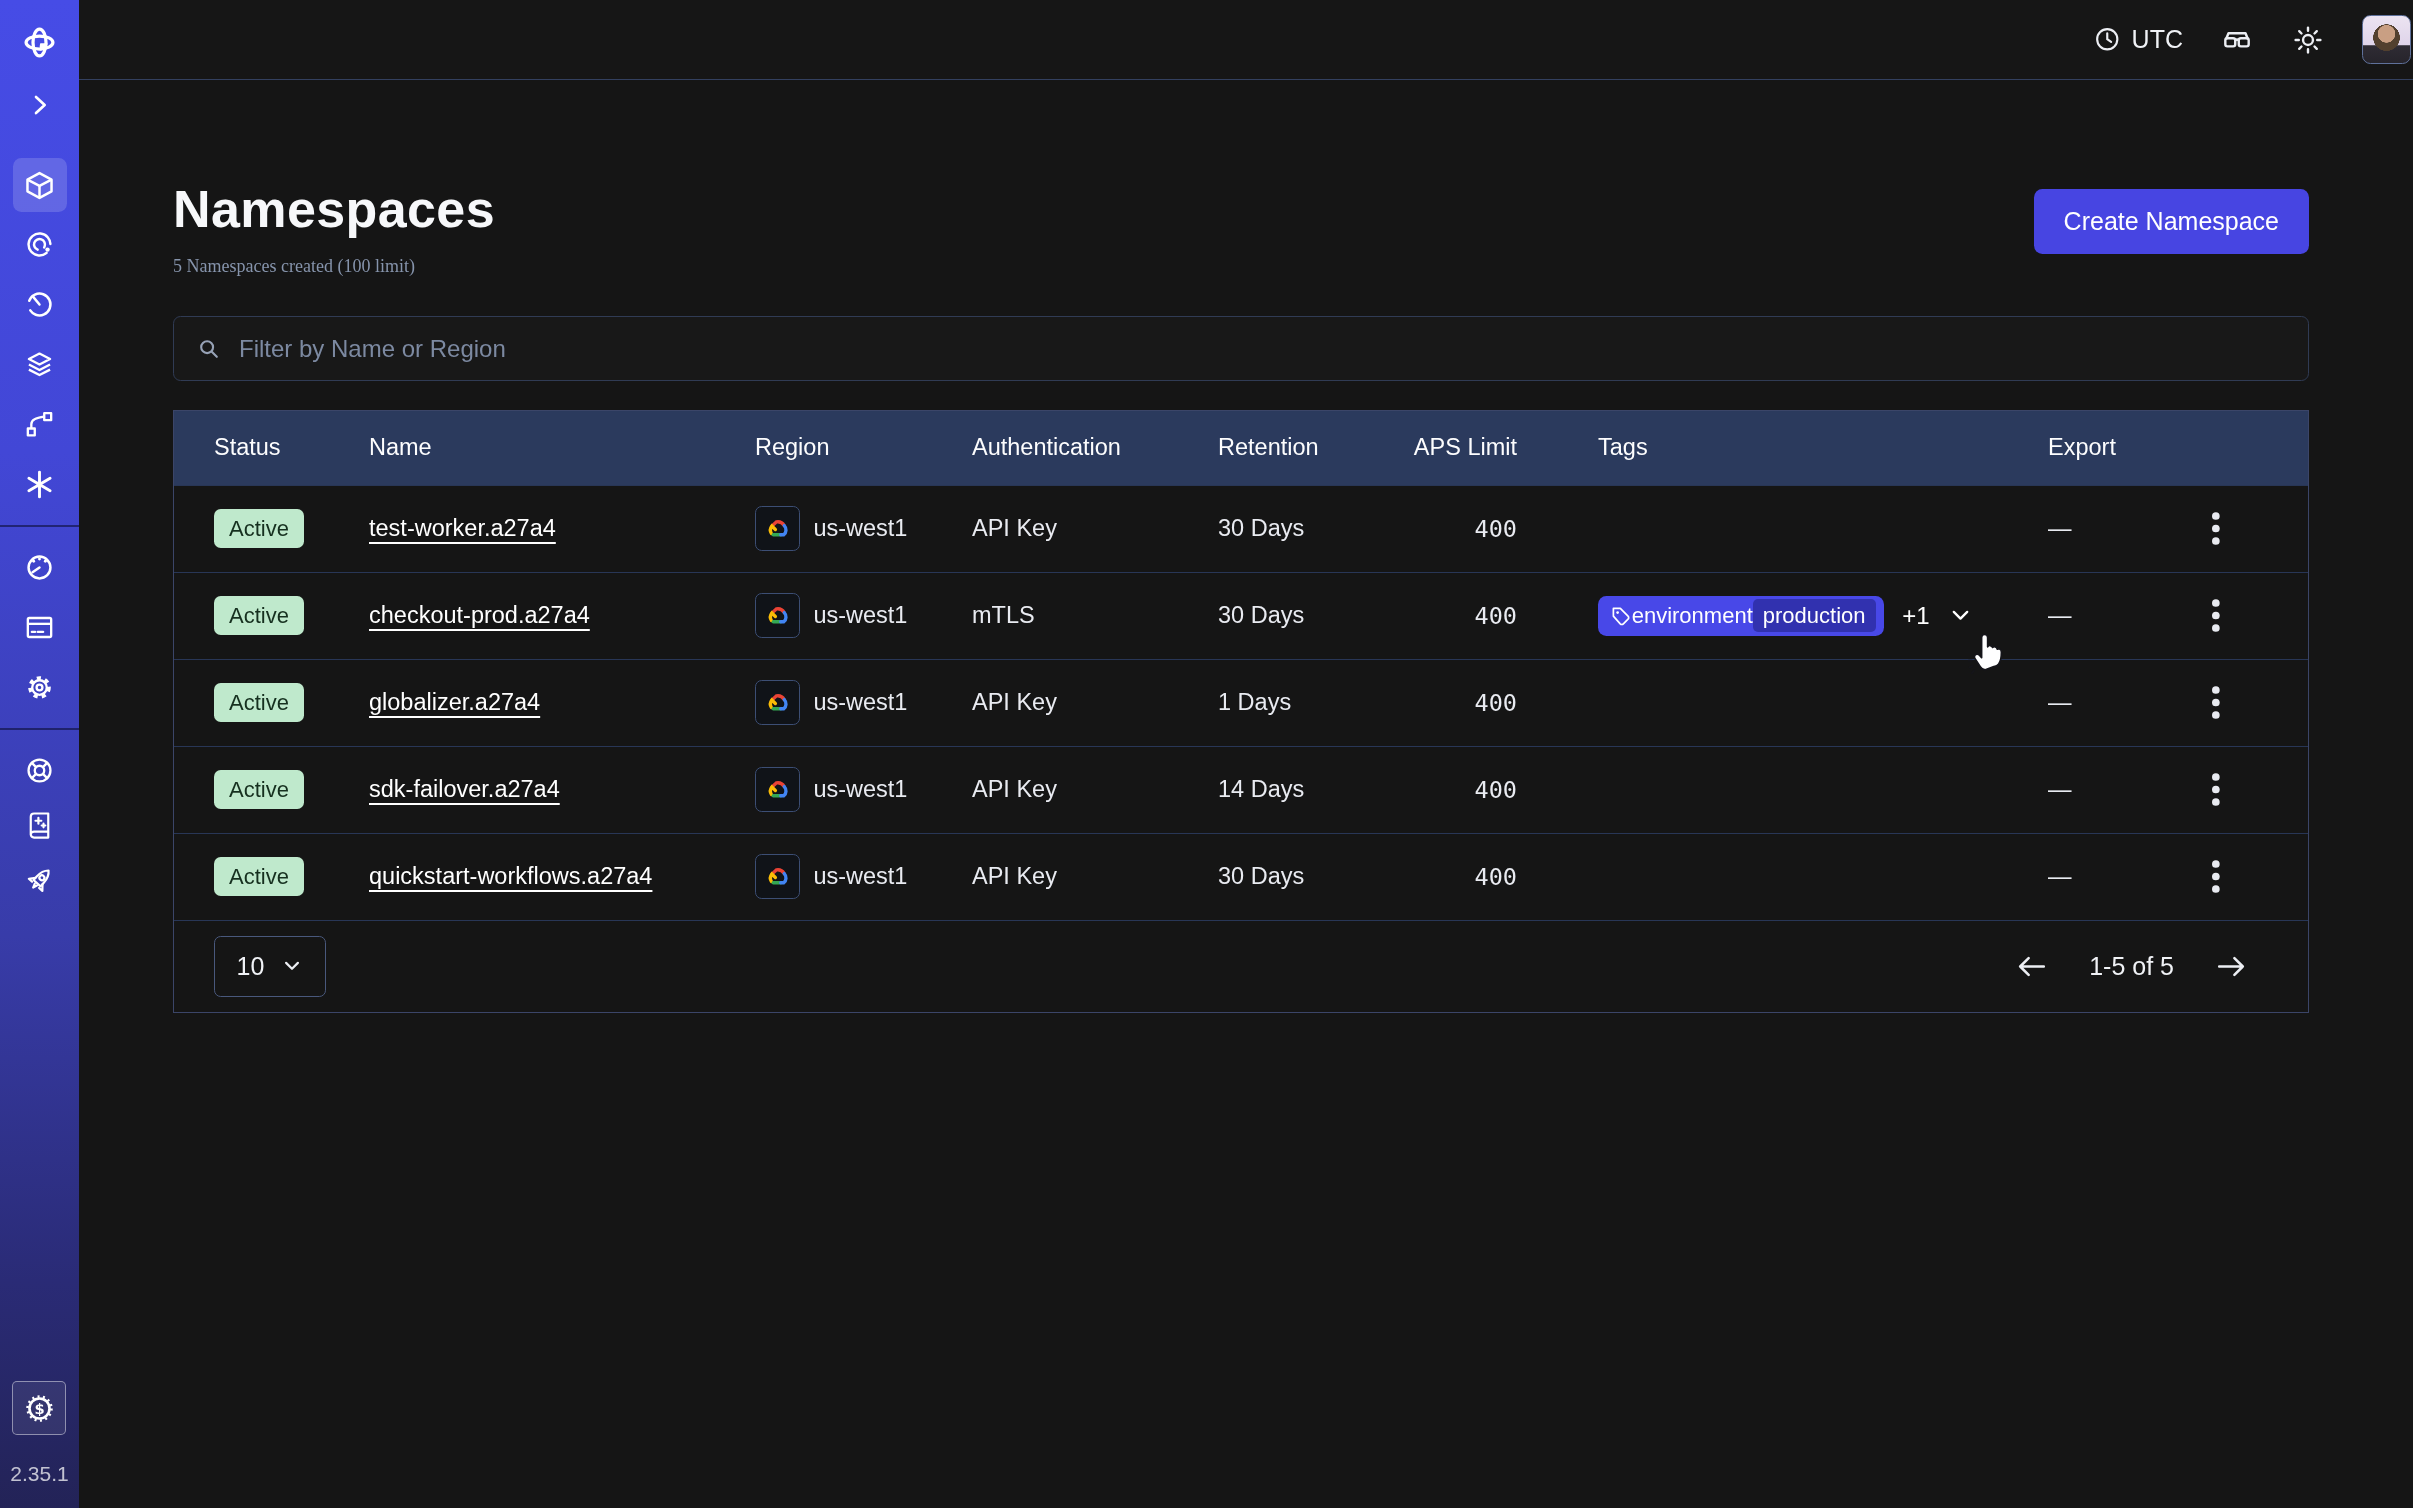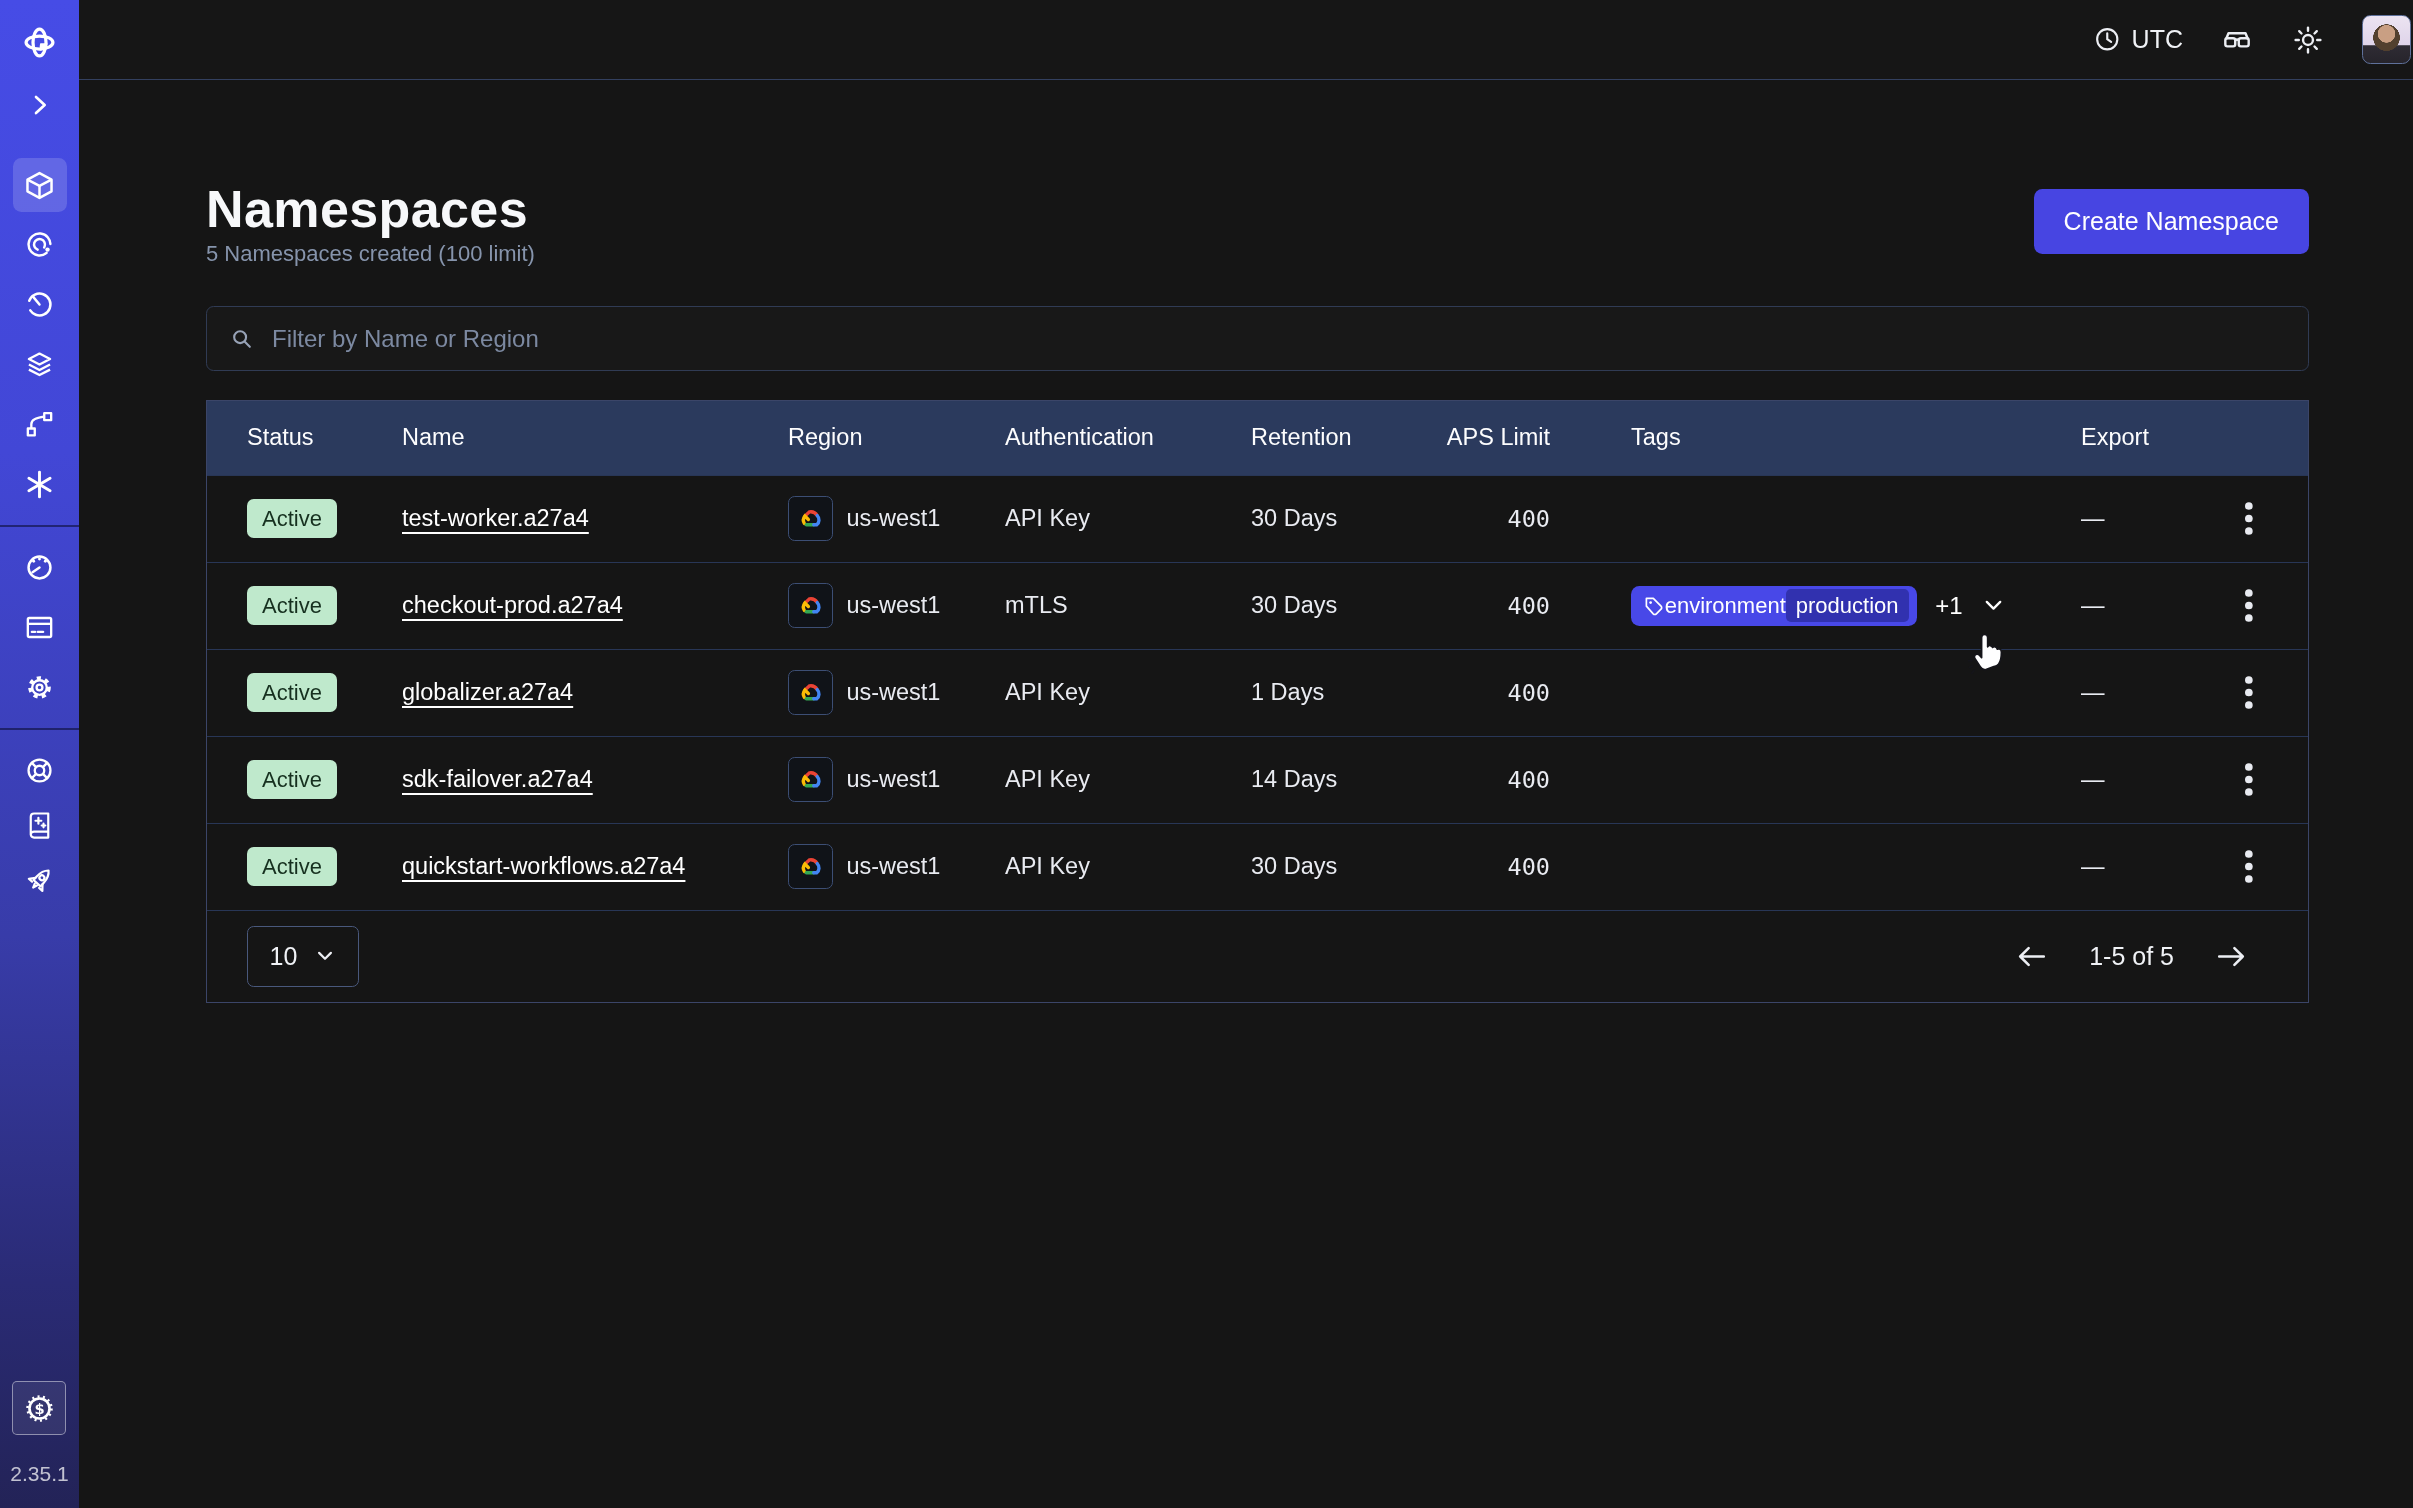--- a/index.html
+++ b/index.html
@@ -32,24 +32,24 @@
   .tz { display:flex; align-items:center; gap:10px; cursor:pointer; }
   .tz-label { font-size:25px; color:#f0f2f6; }
   .iconbtn { background:none; border:none; cursor:pointer; display:flex; align-items:center; justify-content:center; }
   .avatar { width:49px; height:49px; border-radius:8.4px; border:1.7px solid #5f719b; cursor:pointer;
             background:
               radial-gradient(circle at 50% 38%, #c99f83 0 23%, rgba(0,0,0,0) 24%),
               radial-gradient(circle at 50% 46%, #52402f 0 38%, rgba(0,0,0,0) 39%),
               linear-gradient(180deg,#ece4f2 0%,#dfd4ea 62%,#2f2c34 63%,#26242b 100%); }
 
   
-  .main { position:absolute; left:206px; right:104px; top:80px; }
+  .main { position:absolute; left:173px; right:104px; top:80px; }
   .page-head { position:relative; margin-top:99px; }
   .page-title { font-size:52px; font-weight:600; color:#f7f8fa; letter-spacing:0.4px; }
-  .page-sub { margin-top:2px; font-size:22px; color:#8694ac; }
+  .page-sub { margin-top:17px; font-size:18px; color:#8694ac;font-family:Liberation Serif, serif; }
   .create-btn { position:absolute; right:0; top:10px; height:65px; padding:2px 30px;
                 background:#4745e2; color:#fff; font-size:25px; font-weight:500;
                 border:none; border-radius:8.4px; cursor:pointer; font-family:inherit; }
 
   .filter-wrap { margin-top:39px; height:65px; border:1.7px solid #303b54; border-radius:7.5px;
                  background:rgba(255,255,255,0.015); display:flex; align-items:center; padding:0 20px; gap:15px; }
   .filter-input { flex:1; background:transparent; border:none; outline:none; color:#e8ebf2;
                   font-size:24px; font-family:inherit; }
   .filter-input::placeholder { color:#7c89a1; }
 

